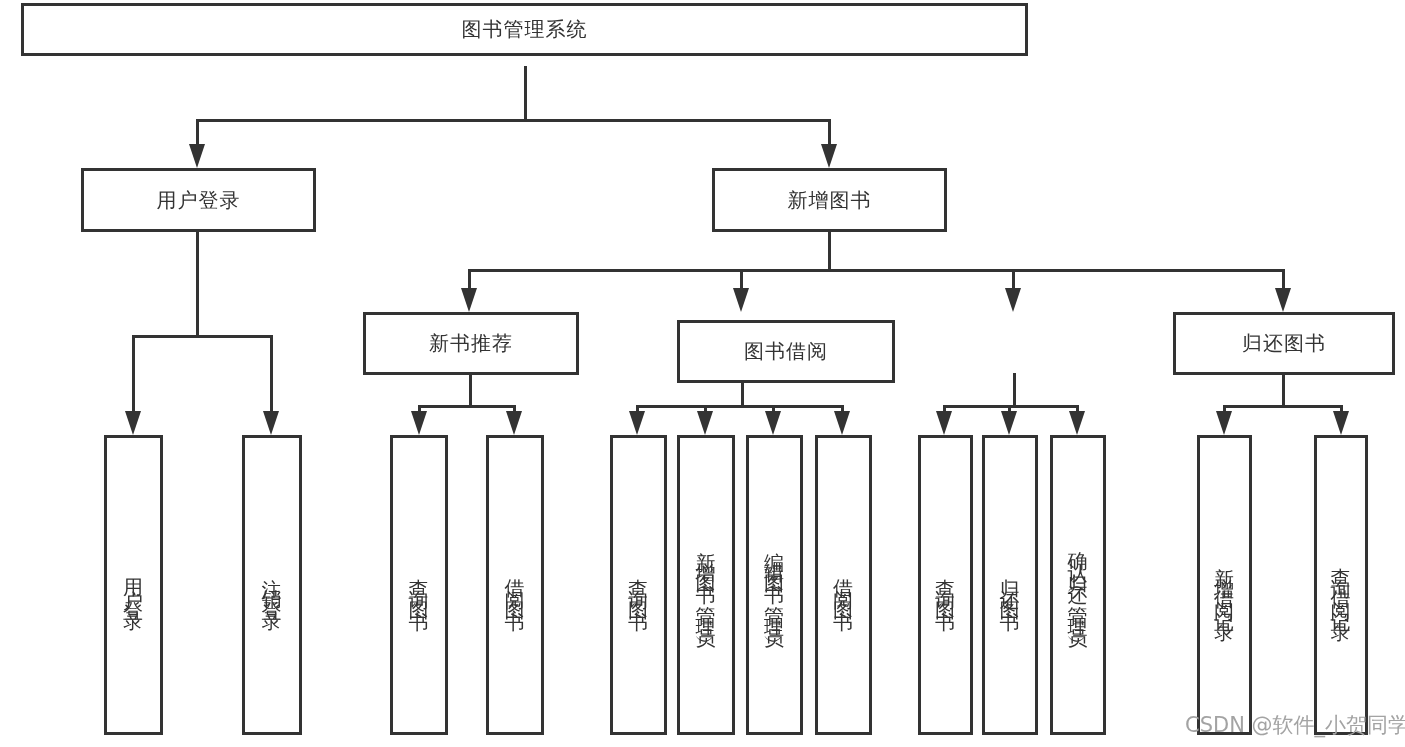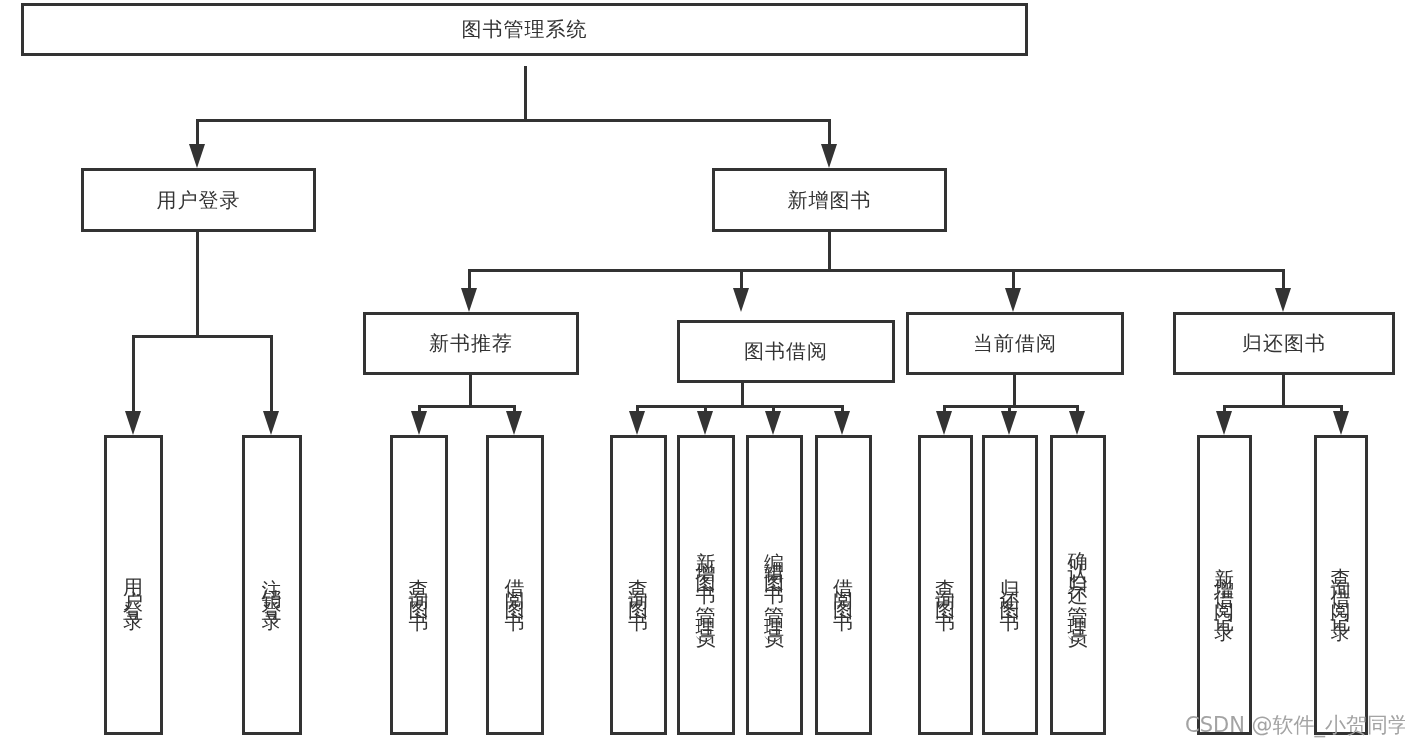--- a/index.html
+++ b/index.html
@@ -121,23 +121,20 @@
   <div class="box" style="left:712px;top:168px;width:235px;height:64px;">
     <span class="label">新增图书</span>
   </div>
 
   <div class="box" style="left:363px;top:312px;width:216px;height:63px;">
     <span class="label">新书推荐</span>
   </div>
   <div class="box" style="left:634px;top:320px;width:218px;height:63px;margin-left:43px;">
     <span class="label">图书借阅</span>
   </div>
-  <div class="box" style="left:906px;top:312px;width:218px;height:63px;">
-    <span class="label">当前借阅</span>
-  </div>
   <div class="box" style="left:1173px;top:312px;width:222px;height:63px;">
     <span class="label">归还图书</span>
   </div>
 
   <div class="vbox" style="left:104px;top:435px;width:59px;height:300px;">
     <span class="vtext">用户登录</span>
   </div>
   <div class="vbox" style="left:242px;top:435px;width:60px;height:300px;">
     <span class="vtext">注销登录</span>
   </div>

